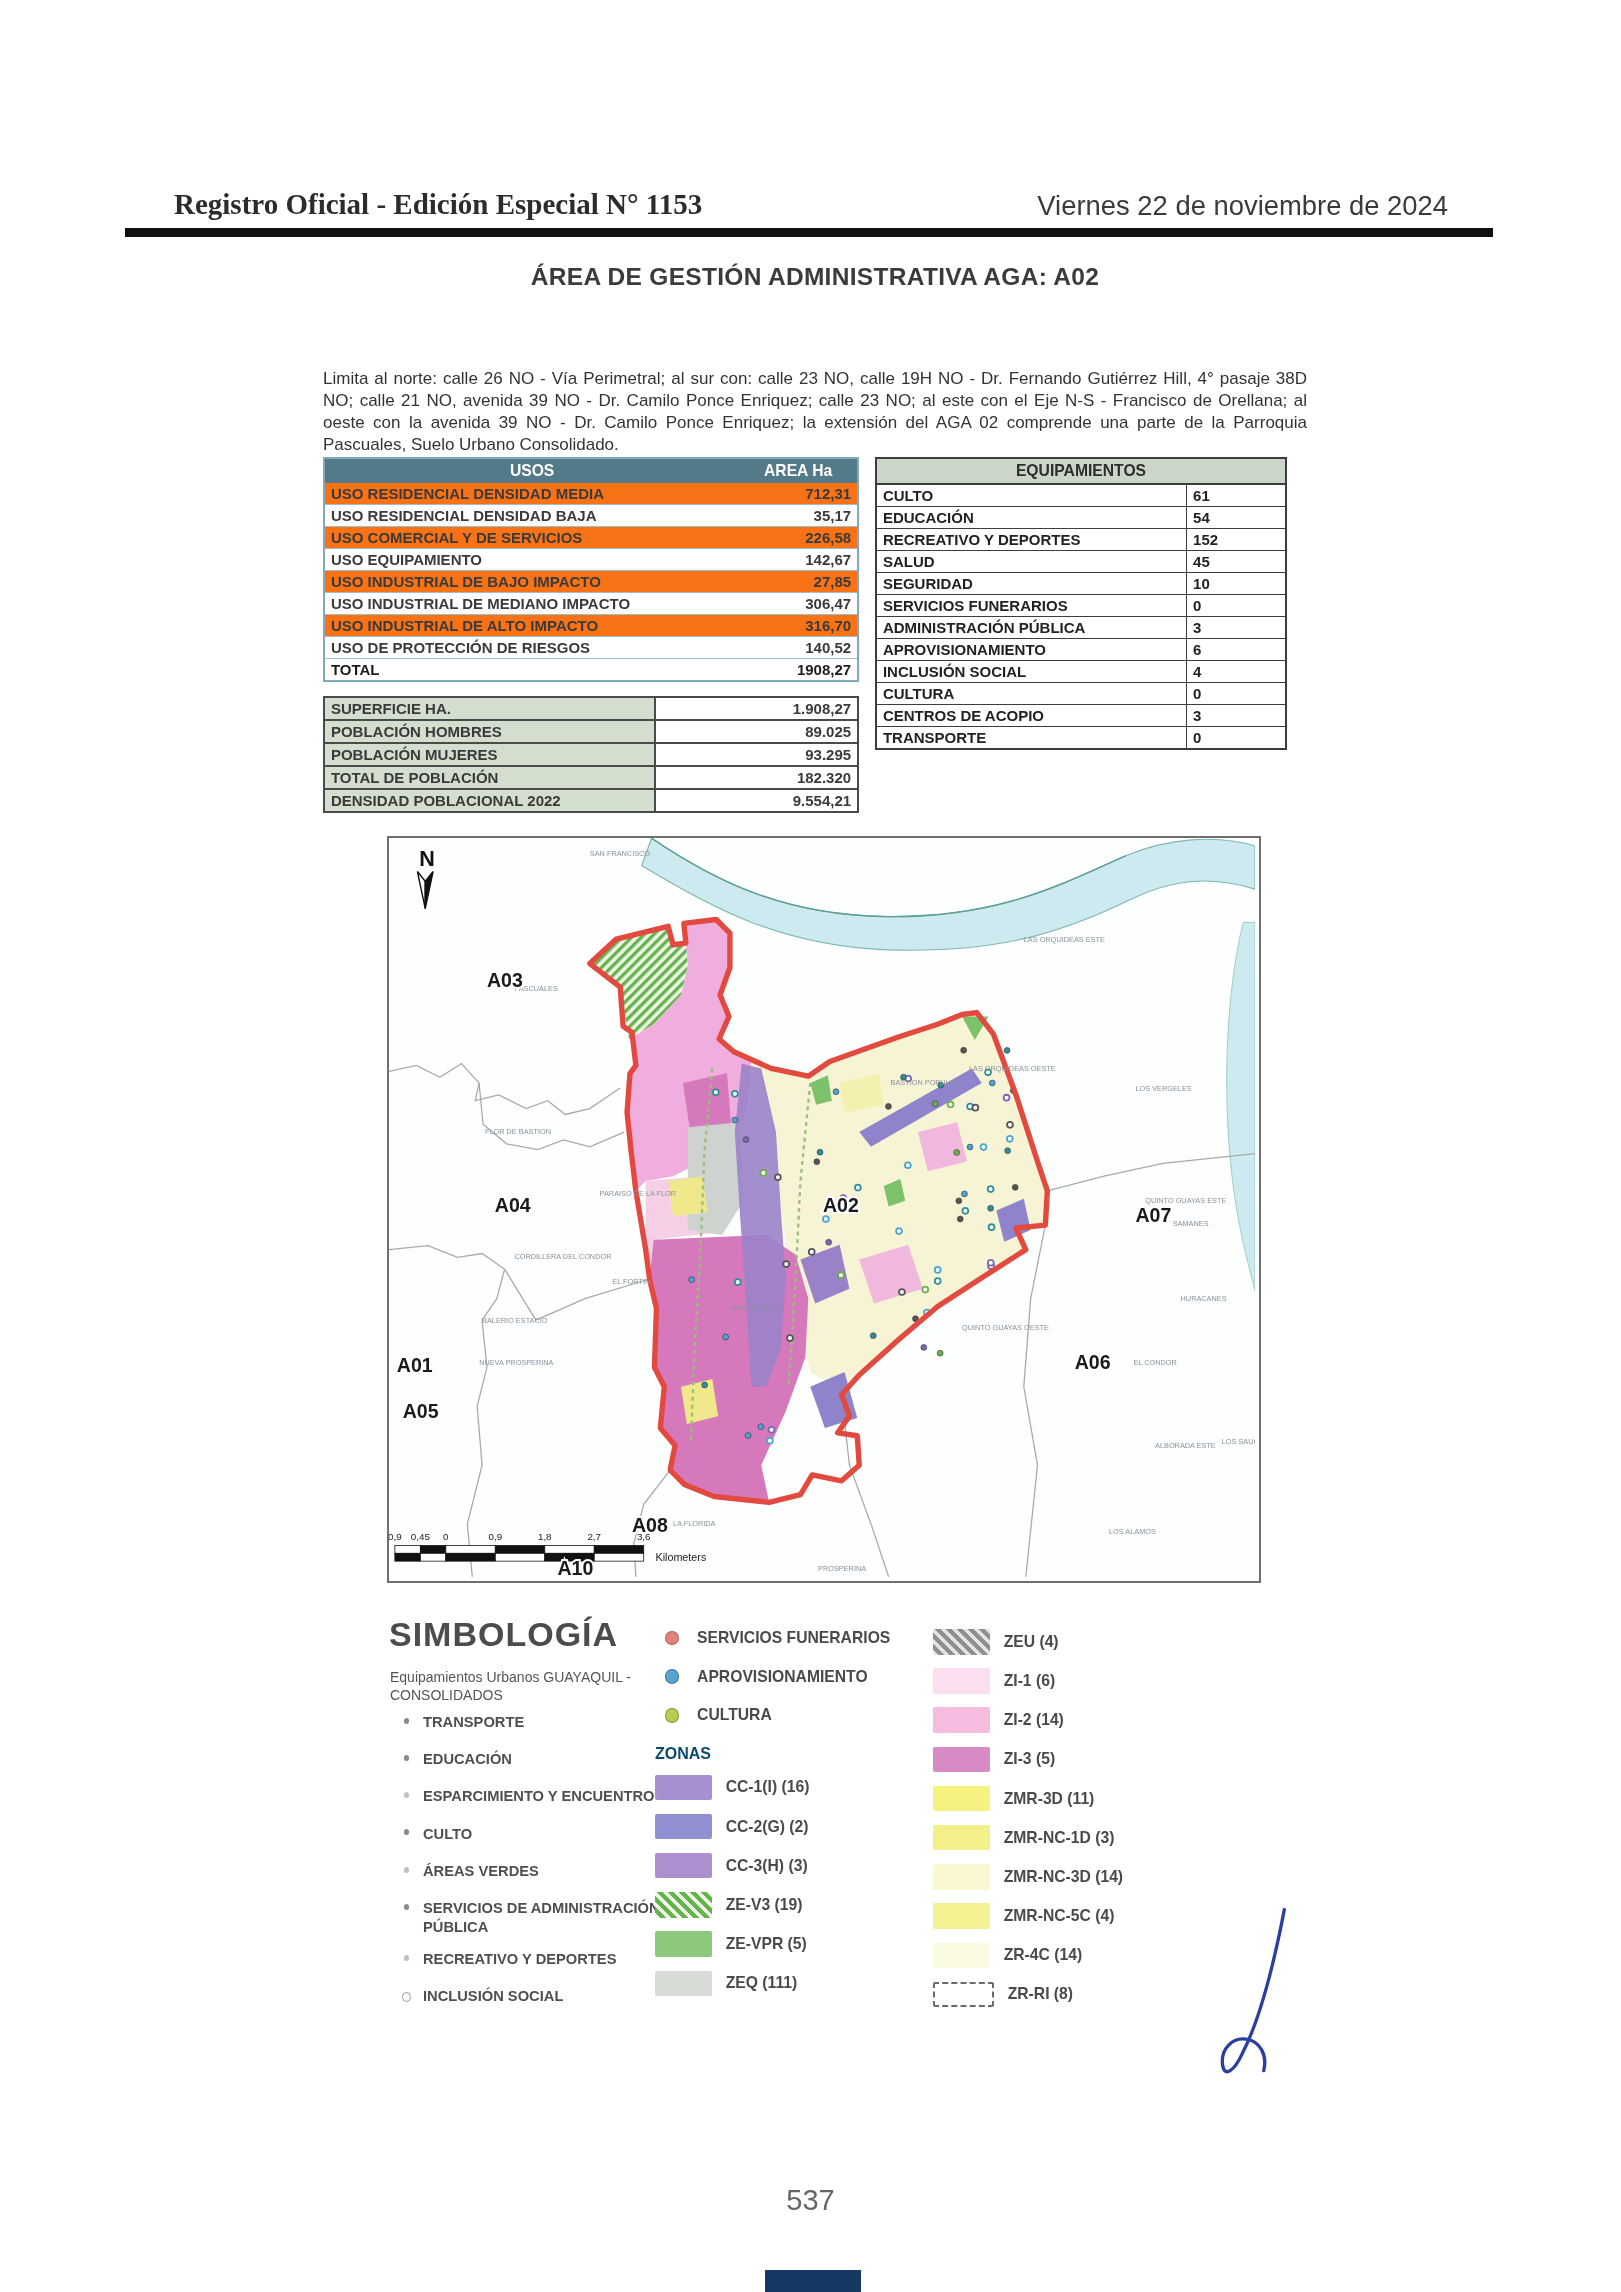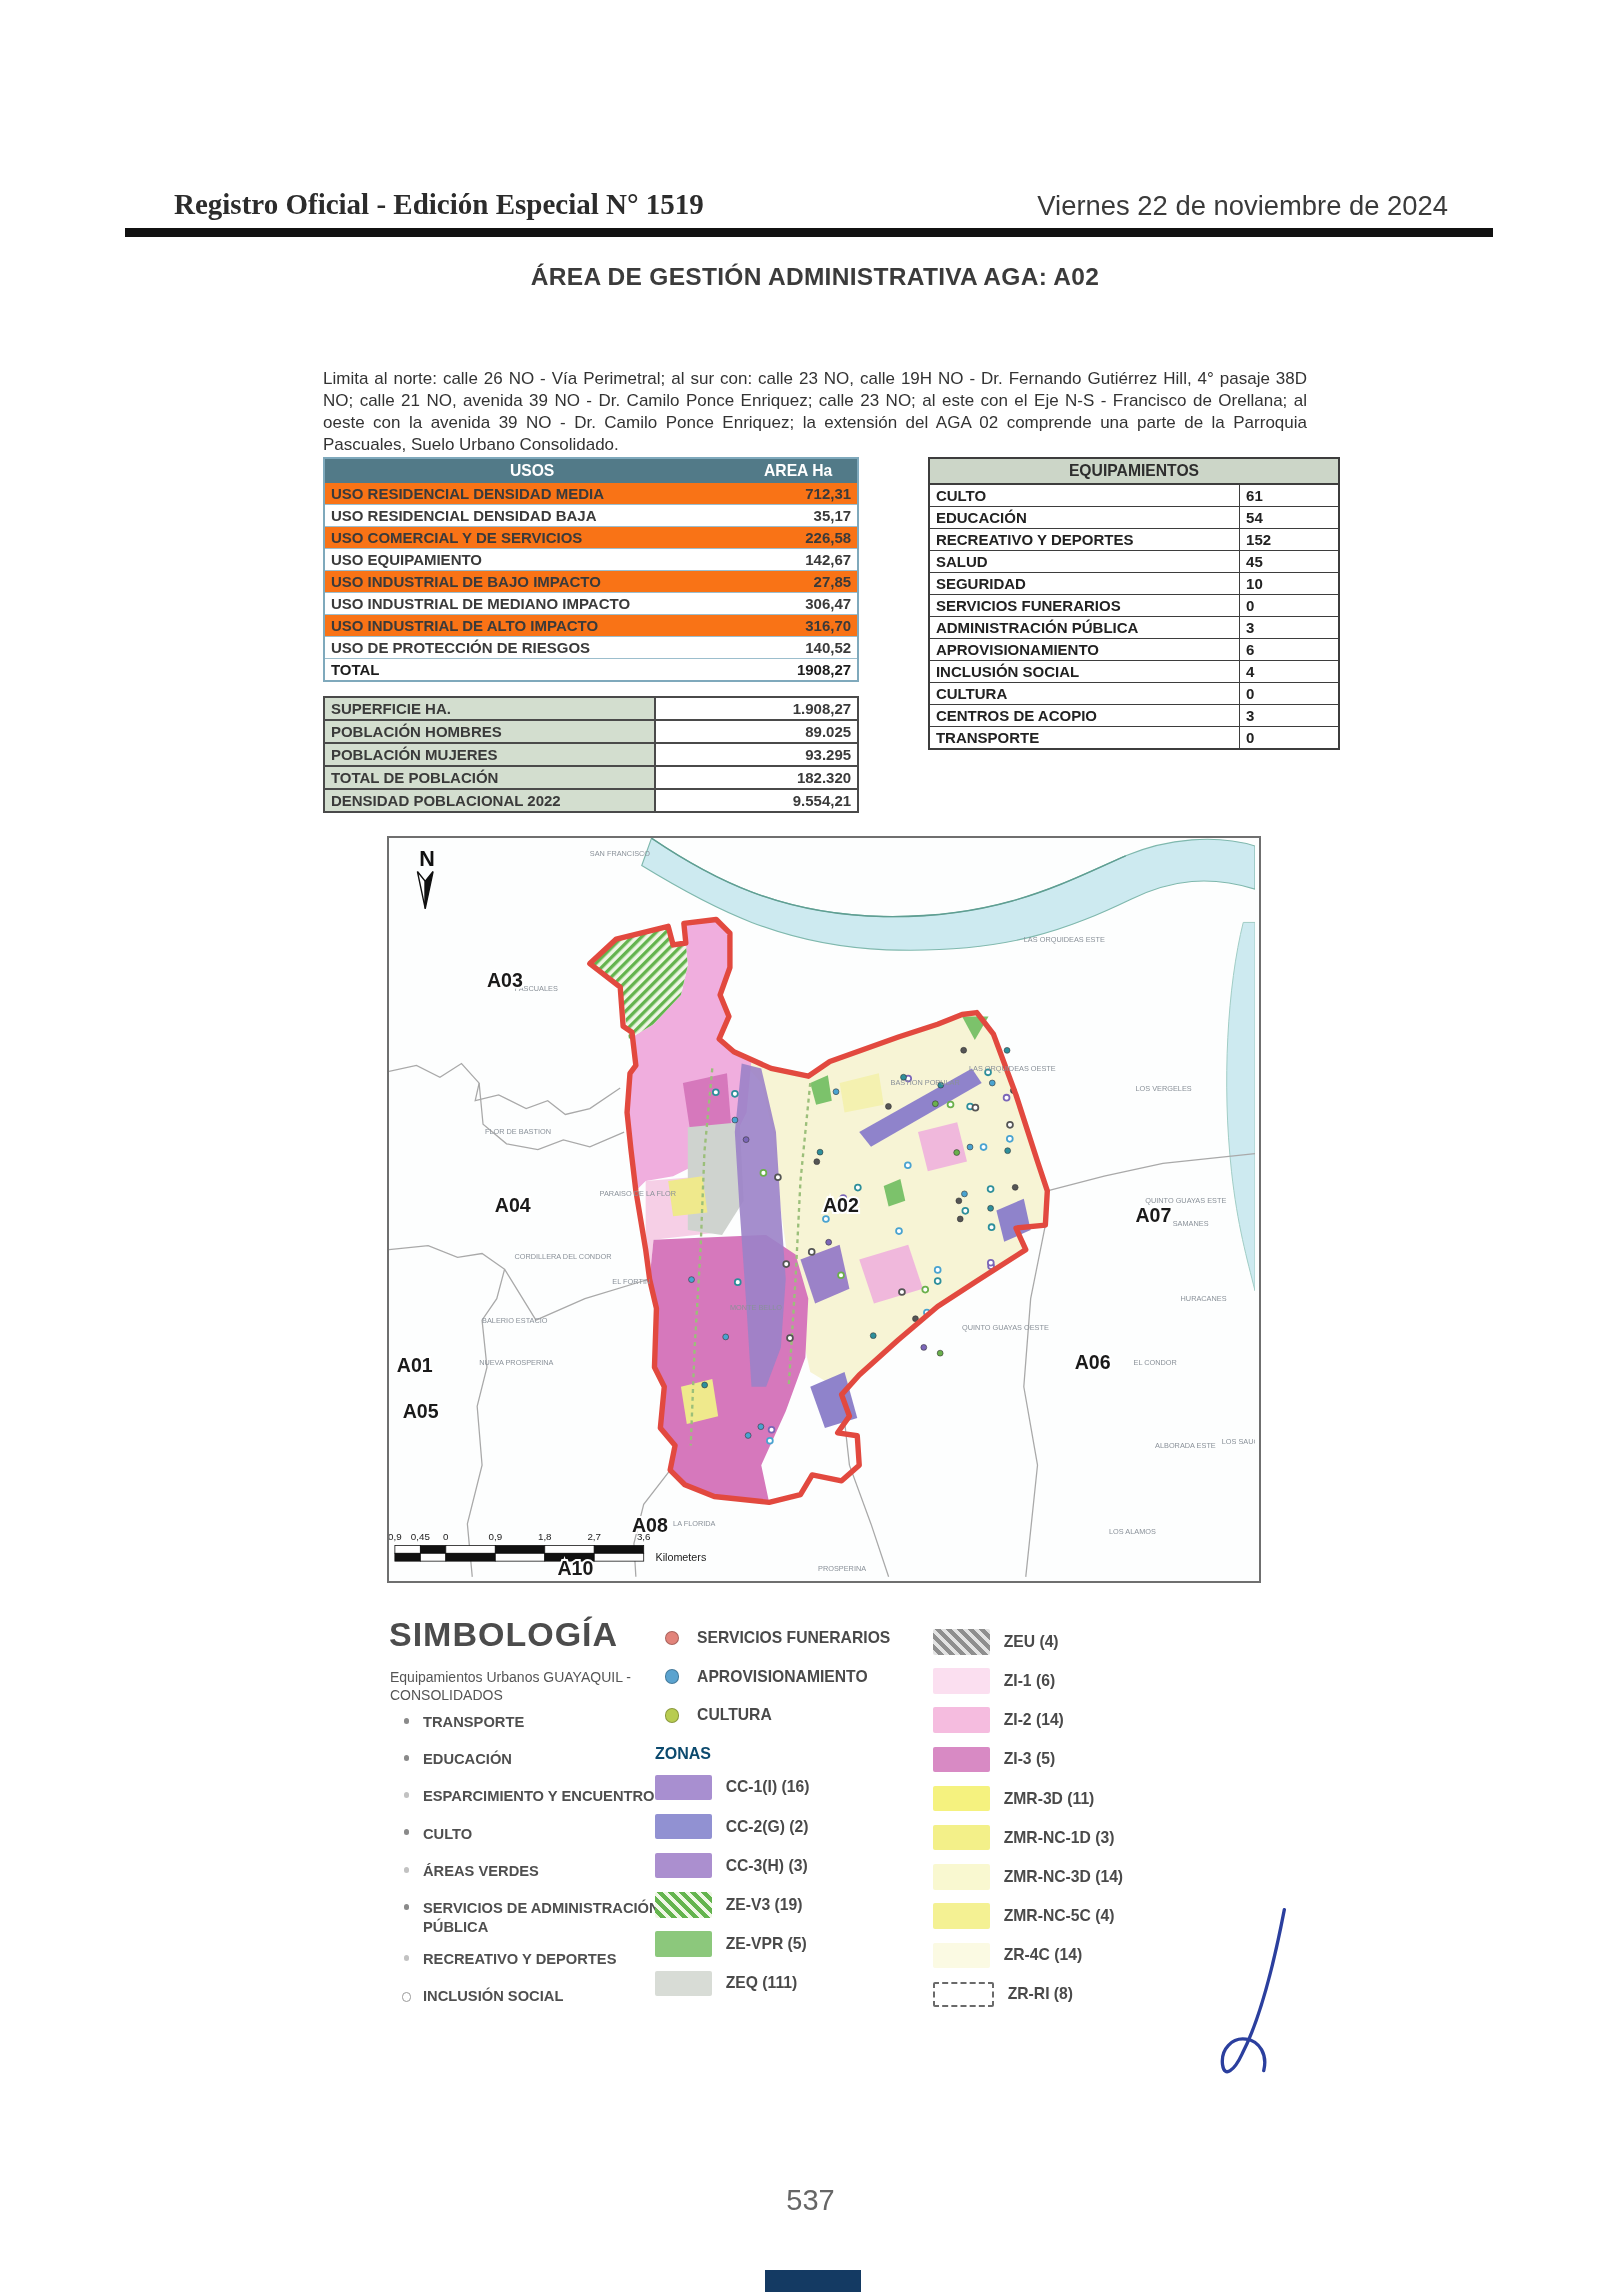--- a/index.html
+++ b/index.html
@@ -29,21 +29,21 @@
   .usos{border:2px solid #7fa9bc;}
 
   
   .resumen{position:absolute;left:323px;top:696px;width:536px;border-collapse:collapse;
            font-size:15px;border:2.9px solid #4a4a4a;}
   .resumen td{border:2px solid #4a4a4a;padding:2px 5.9px;font-weight:bold;color:#3a3a3a;}
   .resumen td.rlabel{background:#d3decf;width:62%;}
   .resumen td.rval{background:#fff;text-align:right;}
 
   
-  .equip{position:absolute;left:928px;top:457px;width:412px;border-collapse:collapse;
+  .equip{position:absolute;left:875px;top:457px;width:412px;border-collapse:collapse;
          font-size:15px;border:2.9px solid #3d3d3d;}
   .equip th{background:#ccd6c8;color:#2e2e2e;font-weight:bold;font-size:15.7px;
             border:2px solid #3d3d3d;padding:2.9px;}
   .equip td{border:1.8px solid #3d3d3d;padding:2px 5.9px;font-weight:600;color:#222;}
   .equip td.eval{text-align:left;width:86px;font-weight:bold;}
 
   
   .map-frame{position:absolute;left:387px;top:836px;width:870px;height:743px;
              border:2px solid #6f6f6f;background:#fdfefe;}
   .map-frame svg{display:block;}
@@ -78,21 +78,21 @@
 
   .page-num{position:absolute;left:0;top:2184px;width:100%;text-align:center;
             font-size:29px;color:#666;}
   .footer-block{position:absolute;left:765px;top:2270px;width:96px;height:22.5px;background:#143a63;}
 </style>
 </head>
 <body>
 
 <div class="page">
 
-  <div class="hdr-left">Registro Oficial - Edición Especial N° 1519</div>
+  <div class="hdr-left">Registro Oficial - Edición Especial N° 1153</div>
   <div class="hdr-right">Viernes 22 de noviembre de 2024</div>
   <div class="hdr-rule"></div>
 
   <div class="doc-title">ÁREA DE GESTIÓN ADMINISTRATIVA AGA: A02</div>
   <div class="intro">Limita al norte: calle 26 NO - Vía Perimetral; al sur con: calle 23 NO, calle 19H NO - Dr. Fernando Gutiérrez Hill, 4° pasaje 38D NO; calle 21 NO, avenida 39 NO - Dr. Camilo Ponce Enriquez; calle 23 NO; al este con el Eje N-S - Francisco de Orellana; al oeste con la avenida 39 NO - Dr. Camilo Ponce Enriquez; la extensión del AGA 02 comprende una parte de la Parroquia Pascuales, Suelo Urbano Consolidado.</div>
 
   <table class="usos">
     <thead>
       <tr>
         <th>USOS</th>

